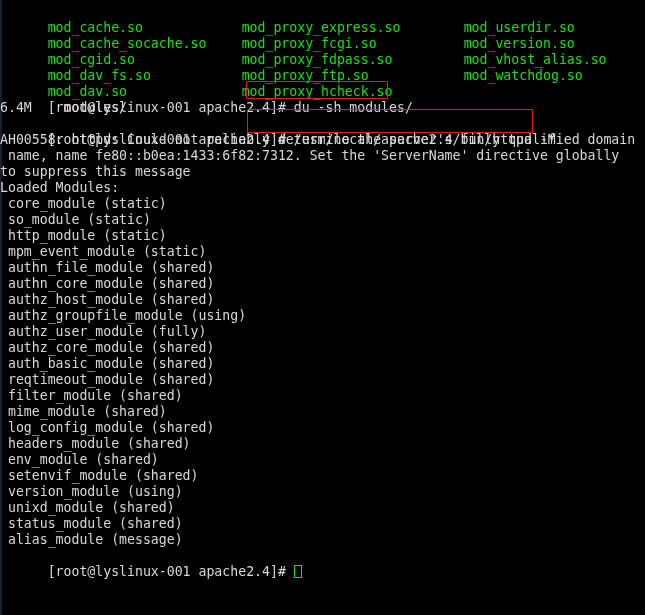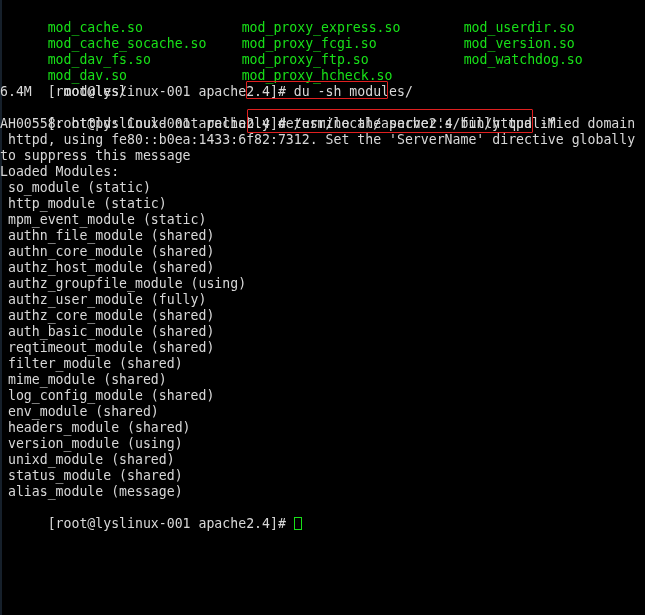--- a/index.html
+++ b/index.html
@@ -103,58 +103,63 @@
       
     </div>
 
     <div class="row so-line green">
       <span class="c1">mod_cache.so</span><span class="c2">mod_proxy_express.so</span><span class="c3">mod_userdir.so</span>
     </div>
     <div class="row so-line green">
       <span class="c1">mod_cache_socache.so</span><span class="c2">mod_proxy_fcgi.so</span><span class="c3">mod_version.so</span>
     </div>
     <div class="row so-line green">
+      <span class="c1">mod_cgid.so</span><span class="c2">mod_proxy_fdpass.so</span><span class="c3">mod_vhost_alias.so</span>
+    </div>
+    <div class="row so-line green">
       <span class="c1">mod_dav_fs.so</span><span class="c2">mod_proxy_ftp.so</span><span class="c3">mod_watchdog.so</span>
     </div>
     <div class="row so-line green">
       <span class="c1">mod_dav.so</span><span class="c2">mod_proxy_hcheck.so</span><span class="c3"></span>
     </div>
 
     <div class="row">
       <span class="white">[root@lyslinux-001 apache2.4]#</span><span class="white"> </span><span class="white">du -sh modules/</span>
     </div>
 
     <div class="row white">6.4M	modules/</div>
 
     <div class="row">
       <span class="white">[root@lyslinux-001 apache2.4]#</span><span class="white"> </span><span class="white">/usr/local/apache2.4/bin/httpd -M</span>
     </div>
 
     <div class="row white">AH00558: httpd: Could not reliably determine the server's fully qualified domain</div>
-    <div class="row white"> httpd, using fe80::b0ea:1433:6f82:7312. Set the 'ServerName' directive globally</div>
+    <div class="row white"> name, name fe80::b0ea:1433:6f82:7312. Set the 'ServerName' directive globally</div>
     <div class="row white">to suppress this message</div>
 
     <div class="row white">Loaded Modules:</div>
 
+    <div class="row white"> core_module (static)</div>
     <div class="row white"> so_module (static)</div>
     <div class="row white"> http_module (static)</div>
     <div class="row white"> mpm_event_module (static)</div>
     <div class="row white"> authn_file_module (shared)</div>
     <div class="row white"> authn_core_module (shared)</div>
     <div class="row white"> authz_host_module (shared)</div>
     <div class="row white"> authz_groupfile_module (using)</div>
     <div class="row white"> authz_user_module (fully)</div>
     <div class="row white"> authz_core_module (shared)</div>
     <div class="row white"> auth_basic_module (shared)</div>
     <div class="row white"> reqtimeout_module (shared)</div>
     <div class="row white"> filter_module (shared)</div>
     <div class="row white"> mime_module (shared)</div>
     <div class="row white"> log_config_module (shared)</div>
+    <div class="row white"> headers_module (shared)</div>
     <div class="row white"> env_module (shared)</div>
-    <div class="row white"> headers_module (shared)</div>
+    <div class="row white"> setenvif_module (shared)</div>
     <div class="row white"> version_module (using)</div>
     <div class="row white"> unixd_module (shared)</div>
     <div class="row white"> status_module (shared)</div>
     <div class="row white"> alias_module (message)</div>
 
     <div class="row">
       <span class="white">[root@lyslinux-001 apache2.4]# </span><span class="cursor"></span>
     </div>
 
   </div>

